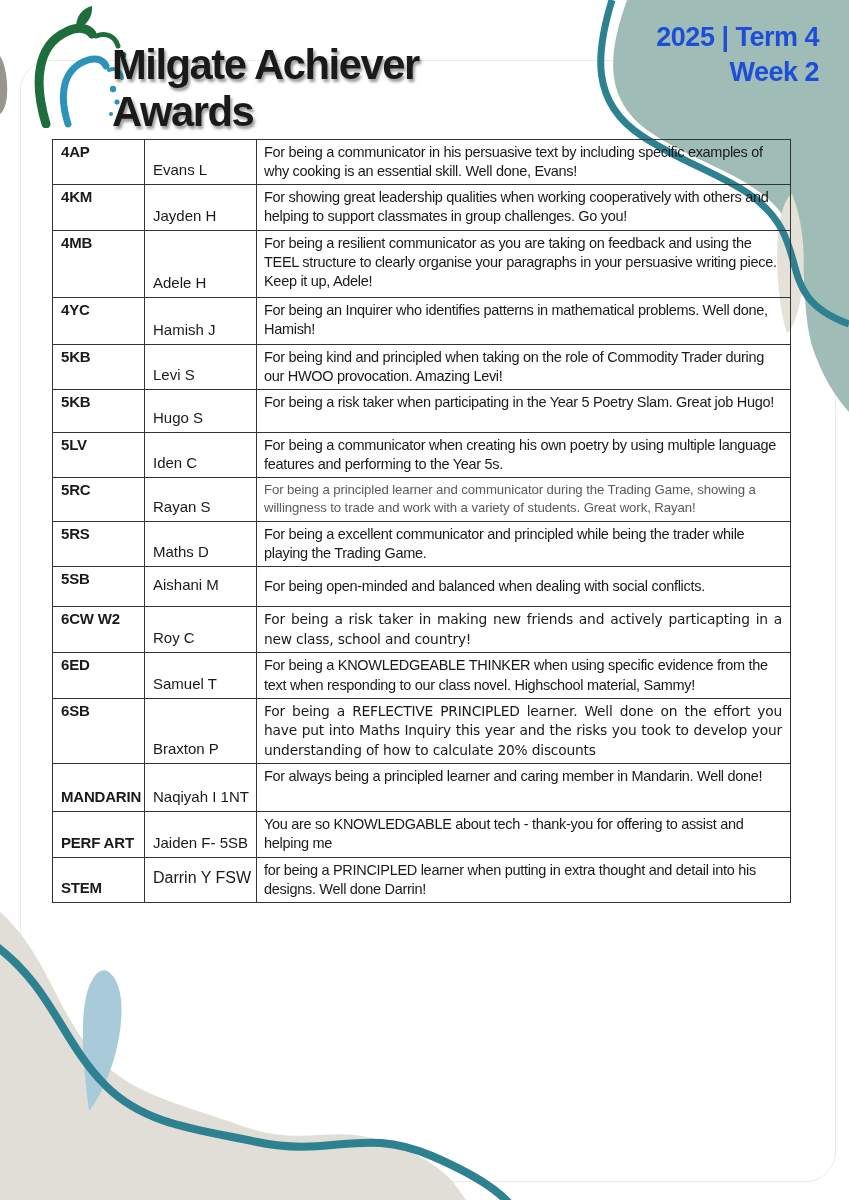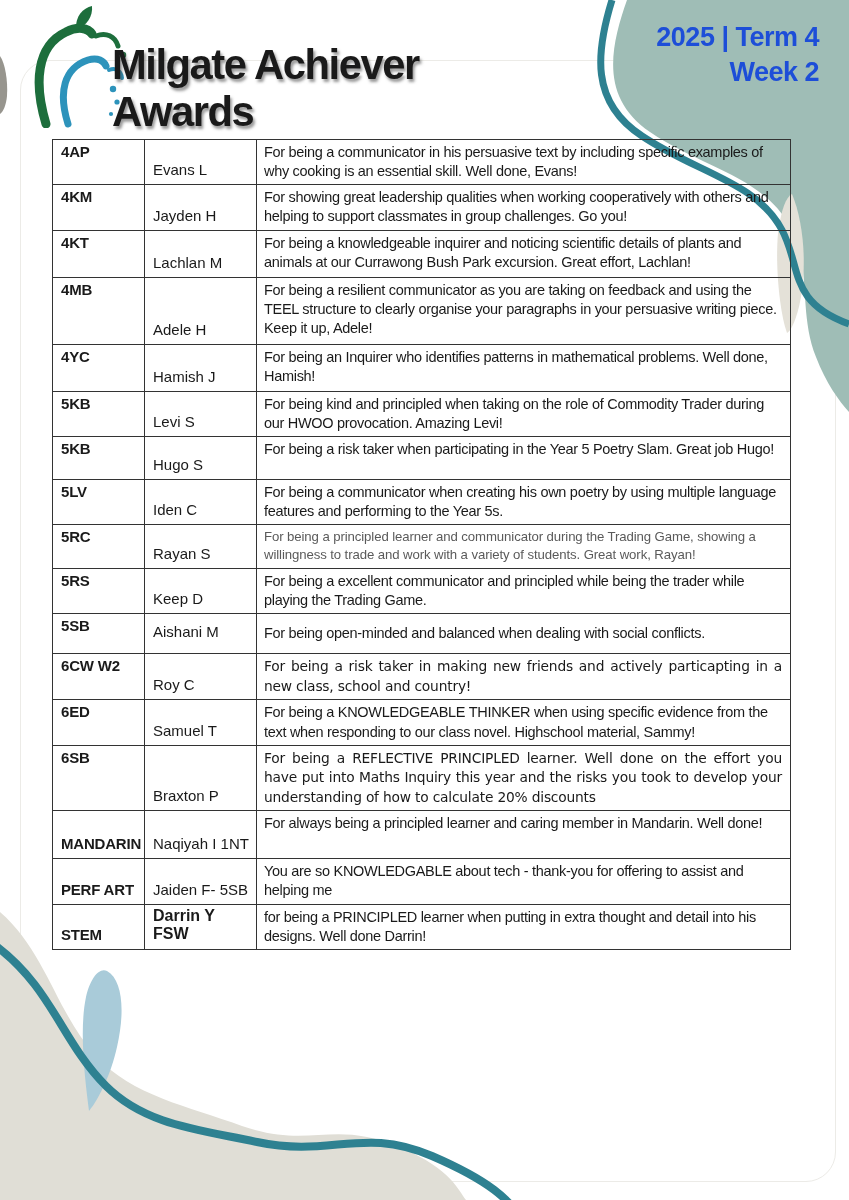--- a/index.html
+++ b/index.html
@@ -28,21 +28,21 @@
   td.name{vertical-align:bottom;font-size:15px;padding:2px 4px 6px 8px;}
   td.desc{vertical-align:top;font-size:14.5px;letter-spacing:-0.3px;line-height:1.32;
     padding:3px 8px 3px 7px;}
 
   tr.gray td.desc{color:#5a5a5a;font-size:13.2px;letter-spacing:-0.1px;line-height:1.4;margin-left:40px;}
   tr.wide td.desc{font-family:"DejaVu Sans",sans-serif;font-size:13.8px;letter-spacing:-0.2px;
     text-align:justify;line-height:1.42;}
   tr.mid td.desc{vertical-align:middle;margin-left:16px;}
   tr.mid td.name{vertical-align:middle;}
   tr.codebot td.code{vertical-align:bottom;padding-bottom:6px;}
-  tr.namemid td.name{vertical-align:middle;font-size:16px;font-weight:bold;}
+  tr.namemid td.name{vertical-align:middle;font-size:16px;}
 </style>
 </head>
 <body>
 
 <div class="outline"></div>
 
 <svg class="deco" width="849" height="1200" viewBox="0 0 849 1200">
 
   <path fill="#9FBDB6" d="M 627,0 C 610,48 600,98 650,132 C 703,168 762,176 790,226 C 812,263 798,312 816,357 C 826,383 839,401 849,412 L 849,0 Z"></path>
 
@@ -91,25 +91,20 @@
     <tr style="height:40px">
       <td class="code">4AP</td>
       <td class="name">Evans L</td>
       <td class="desc">For being a communicator in his persuasive text by including specific examples of why cooking is an essential skill. Well done, Evans!</td>
     </tr>
     <tr style="height:39px">
       <td class="code">4KM</td>
       <td class="name">Jayden H</td>
       <td class="desc">For showing great leadership qualities when working cooperatively with others and helping to support classmates in group challenges. Go you!</td>
     </tr>
-    <tr style="height:47px">
-      <td class="code">4KT</td>
-      <td class="name">Lachlan M</td>
-      <td class="desc">For being a knowledgeable inquirer and noticing scientific details of plants and animals at our Currawong Bush Park excursion. Great effort, Lachlan!</td>
-    </tr>
     <tr style="height:67px">
       <td class="code">4MB</td>
       <td class="name">Adele H</td>
       <td class="desc">For being a resilient communicator as you are taking on feedback and using the TEEL structure to clearly organise your paragraphs in your persuasive writing piece. Keep it up, Adele!</td>
     </tr>
     <tr style="height:47px">
       <td class="code">4YC</td>
       <td class="name">Hamish J</td>
       <td class="desc">For being an Inquirer who identifies patterns in mathematical problems. Well done, Hamish!</td>
     </tr>
@@ -128,21 +123,21 @@
       <td class="name">Iden C</td>
       <td class="desc">For being a communicator when creating his own poetry by using multiple language features and performing to the Year 5s.</td>
     </tr>
     <tr class="gray" style="height:42px">
       <td class="code">5RC</td>
       <td class="name">Rayan S</td>
       <td class="desc">For being a principled learner and communicator during the Trading Game, showing a willingness to trade and work with a variety of students. Great work, Rayan!</td>
     </tr>
     <tr style="height:41px">
       <td class="code">5RS</td>
-      <td class="name">Keep D</td>
+      <td class="name">Maths D</td>
       <td class="desc">For being a excellent communicator and principled while being the trader while playing the Trading Game.</td>
     </tr>
     <tr class="mid" style="height:40px">
       <td class="code">5SB</td>
       <td class="name">Aishani M</td>
       <td class="desc">For being open-minded and balanced when dealing with social conflicts.</td>
     </tr>
     <tr class="wide" style="height:42px">
       <td class="code">6CW W2</td>
       <td class="name">Roy C</td>

